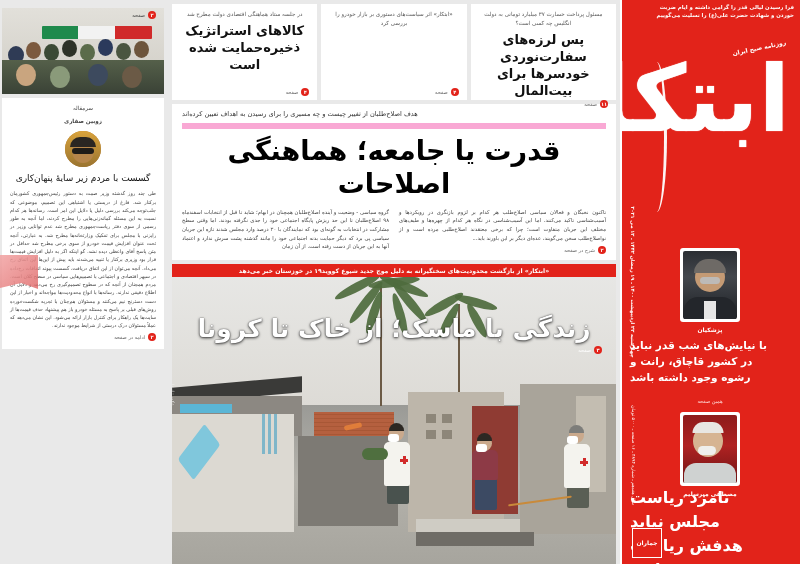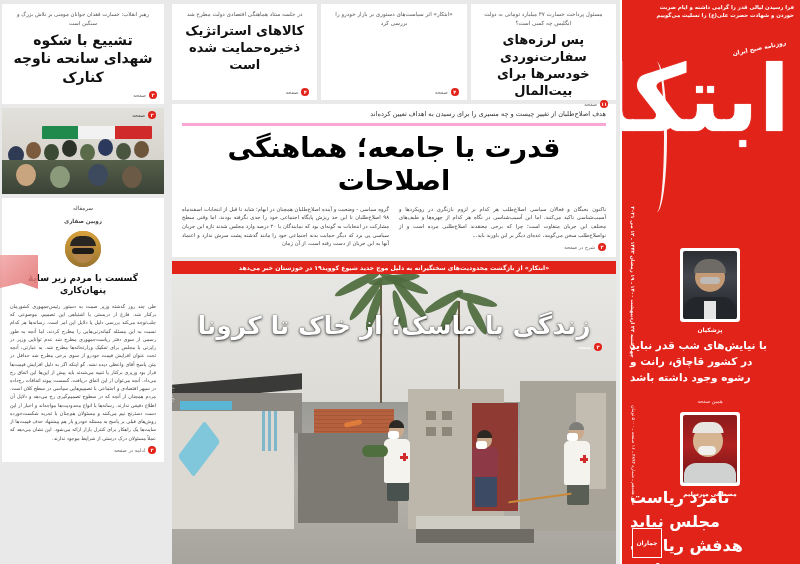--- a/index.html
+++ b/index.html
@@ -112,22 +112,22 @@
     font-size:5px;color:#666;
   }
   .dot{
     width:8px;height:8px;border-radius:50%;background:#e2231a;
     display:inline-block;color:#fff;font-size:5px;line-height:8px;
     text-align:center;font-weight:bold;
   }
 
   .leadbox{margin-top:4px;padding:6px 10px 6px 10px;}
   .lead-kicker{
-    font-size:6.6px;color:#333;text-align:right;
-    border-bottom:3px solid #f9a8d4;padding-bottom:5px;margin-bottom:6px;
+    font-size:6.6px;color:#333;text-align:left;
+    border-bottom:6px solid #f9a8d4;padding-bottom:5px;margin-bottom:6px;
   }
   .lead-h{
     font-size:27px;font-weight:bold;text-align:center;color:#000;
     line-height:1.22;letter-spacing:-.8px;margin-bottom:7px;
   }
   .lead-cols{display:flex;gap:10px;}
   .lead-col{
     flex:1;font-size:5.3px;line-height:1.62;color:#444;text-align:justify;
   }
   .lead-col .pagelink{margin-top:4px;justify-content:flex-start;}
@@ -197,21 +197,21 @@
   .r-h{font-size:14px;font-weight:bold;text-align:center;line-height:1.3;color:#111;letter-spacing:-.3px;}
   .r-link{display:flex;align-items:center;gap:3px;font-size:5px;color:#666;margin-top:5px;}
   .r-photo{position:relative;height:86px;margin-top:4px;overflow:hidden;background:#d8d6d0;}
   .crowd{position:absolute;inset:0;}
   .coffin{position:absolute;height:13px;border-radius:1px;
      background:linear-gradient(90deg,#1f8a4c 33%,#f2f2f2 33% 66%,#d02a2a 66%);}
   .head-b{position:absolute;border-radius:50%;}
   .editorial{margin-top:4px;padding:6px 8px 8px 8px;}
   .ed-label{font-size:5.6px;text-align:center;color:#444;line-height:1.6;margin-bottom:4px;}
   .ed-face{width:36px;height:36px;border-radius:50%;margin:0 auto 5px auto;overflow:hidden;position:relative;background:#b9823f;}
-  .ed-h{font-size:9px;font-weight:bold;text-align:center;color:#111;margin-bottom:5px;line-height:1.4;}
+  .ed-h{font-size:9px;font-weight:normal;text-align:center;color:#111;margin-bottom:5px;line-height:1.4;}
   .ed-body{font-size:4.9px;line-height:1.68;color:#444;text-align:justify;}
   .ed-link{display:flex;align-items:center;gap:3px;font-size:5px;color:#666;margin-top:4px;}
   .ribbon{
     position:absolute;left:-4px;top:255px;width:42px;height:34px;
     background:linear-gradient(135deg,#f3a6a6,#e06d6d);z-index:3;
     clip-path:polygon(0 0,100% 0,100% 100%,60% 82%,0 100%);opacity:.85;
   }
 </style>
 </head>
 <body>
@@ -383,28 +383,20 @@
       <div class="photo-h">زندگی با ماسک؛ از خاک تا کرونا</div>
       <div class="photo-link">
         <span class="dot">۳</span>
         <span>صفحه</span>
       </div>
       <div class="photo-credit">عکس: ایرنا</div>
     </div>
   </div>
 
   <div class="right">
-    <div class="card r-top">
-      <div class="r-kicker">رهبر انقلاب: خسارت فقدان جوانان مومنی بر تلاش بزرگ و سنگین است</div>
-      <div class="r-h">تشییع با شکوه شهدای سانحه ناوچه کنارک</div>
-      <div class="r-link">
-        <span class="dot">۲</span>
-        <span>صفحه</span>
-      </div>
-    </div>
 
     <div class="card r-photo">
       <div class="crowd">
         <div style="position:absolute;inset:0;background:linear-gradient(#e2e0da,#cfccc4);"></div>
         <div class="coffin" style="left:40px;top:18px;width:110px;"></div>
         <div class="head-b" style="left:6px;top:38px;width:16px;height:18px;background:#2f3b55;"></div>
         <div class="head-b" style="left:24px;top:34px;width:15px;height:17px;background:#7c5a3e;"></div>
         <div class="head-b" style="left:42px;top:36px;width:15px;height:17px;background:#3b4a35;"></div>
         <div class="head-b" style="left:60px;top:32px;width:15px;height:17px;background:#2d3228;"></div>
         <div class="head-b" style="left:78px;top:36px;width:15px;height:17px;background:#5a6b4a;"></div>

